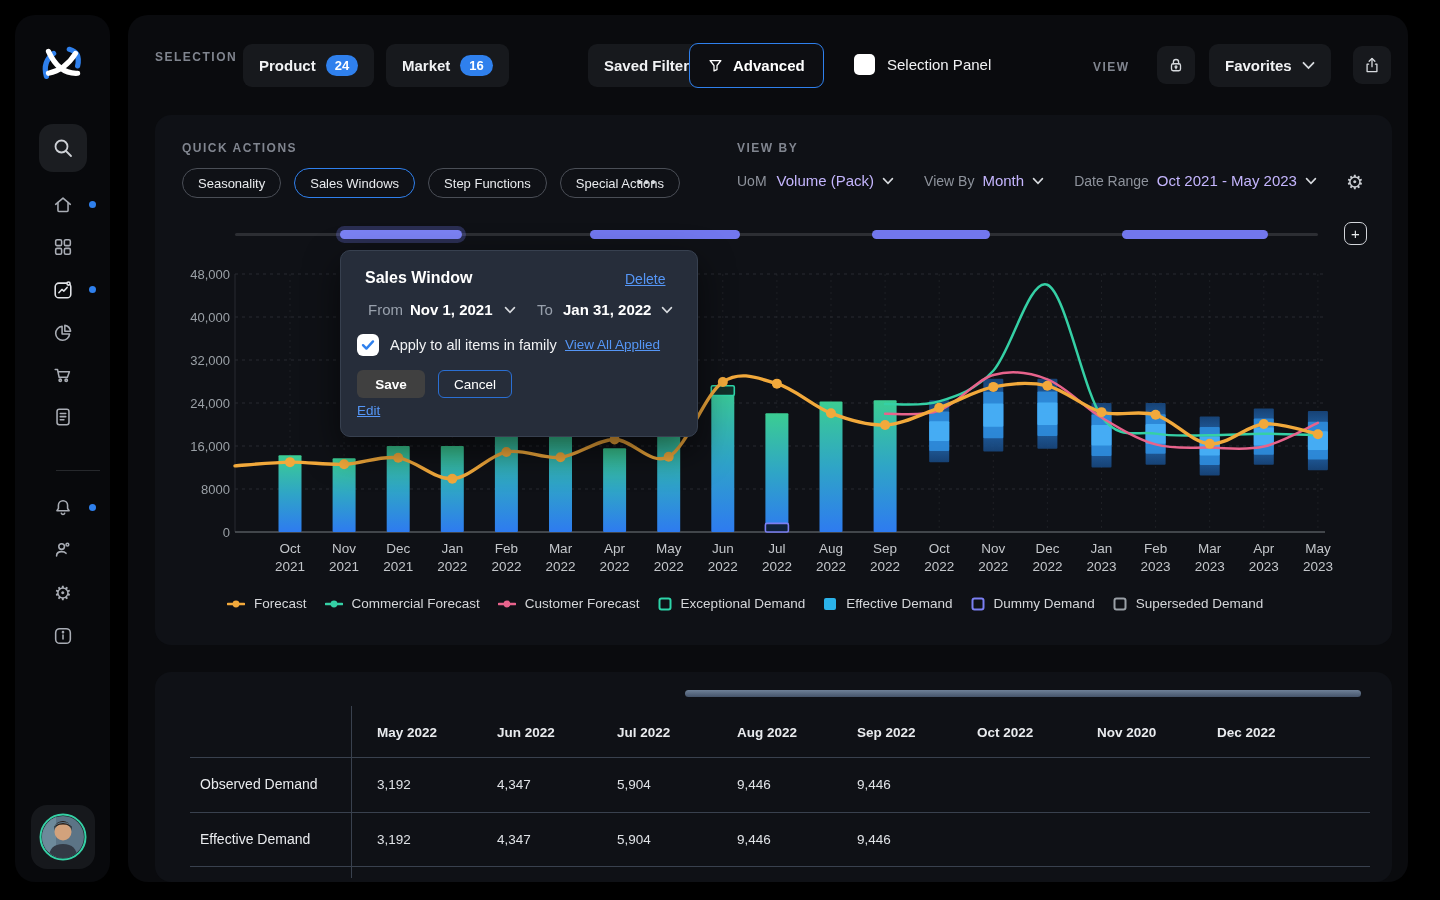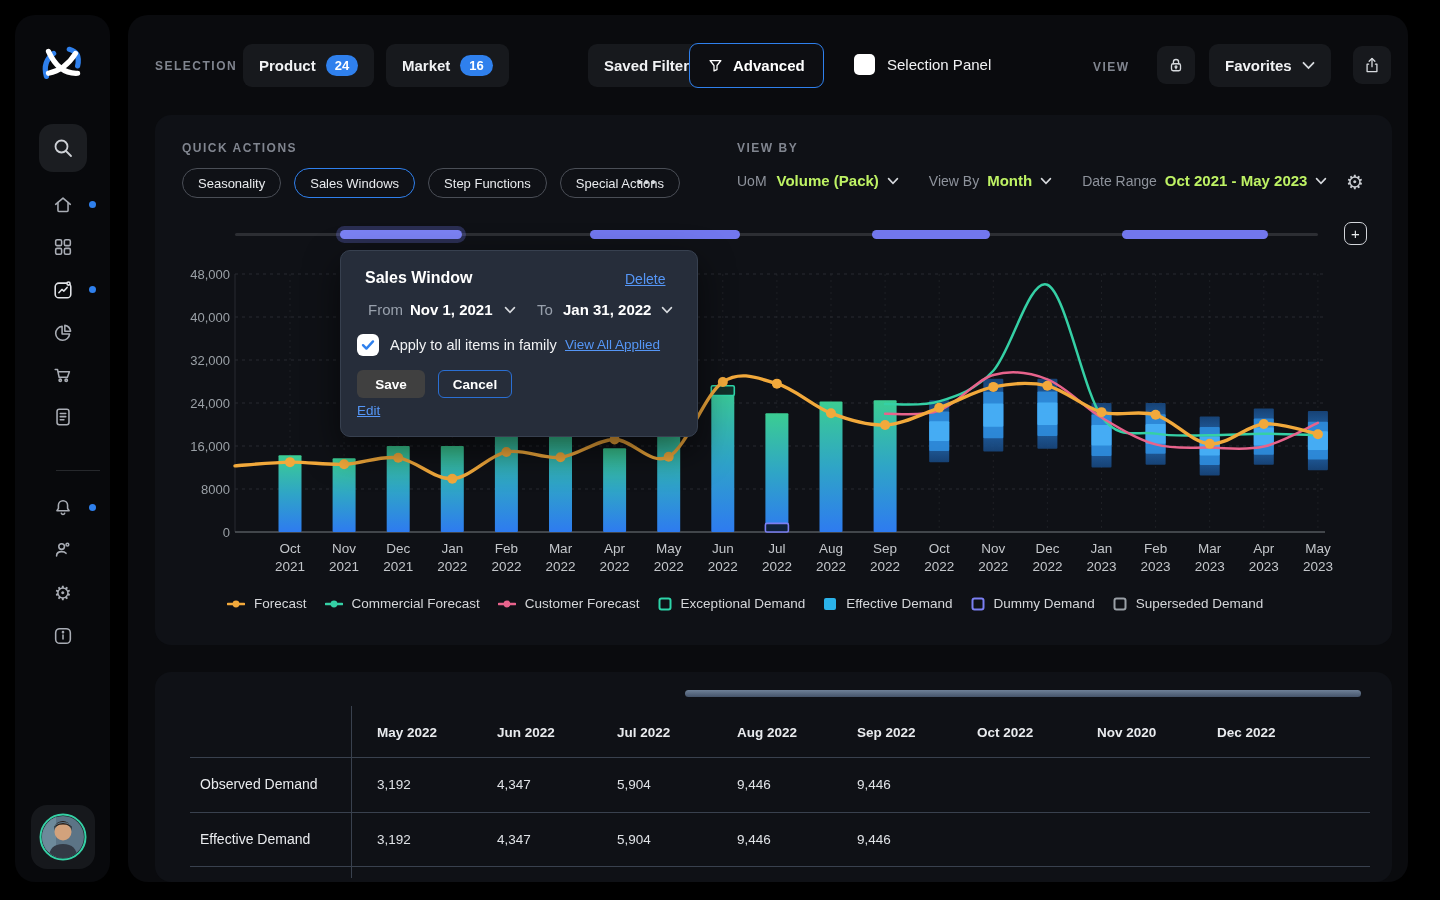--- a/index.html
+++ b/index.html
@@ -35,21 +35,21 @@
   .checkbox { width:21px; height:21px; background:#fff; border-radius:5px; border:none; }
   .white-15 { color:#f1f2f4; font-size:15px; }
 
   
   .chip { height:30px; border:1px solid #4a4e56; background:transparent; border-radius:16px;
     color:#e8eaed; font-family:inherit; font-size:13px; padding:0 15px; cursor:pointer; }
   .chip.active { border:1.5px solid #2F80ED; }
   .chips-row { display:flex; gap:13px; align-items:center; }
   .ctrl-row { display:flex; align-items:center; gap:8px; }
   .ctrl-label { color:#8e939c; font-size:14px; }
-  .ctrl-value { color:#bef264; font-size:15px; font-weight:700; }
+  .ctrl-value { color:#c4b5fd; font-size:15px; font-weight:400; }
   .gear { color:#c9ccd1; font-size:20px; line-height:20px; cursor:pointer; }
 
   
   .timeline-track { height:10px; cursor:pointer; }
   .timeline-line { position:absolute; left:0; right:0; top:3.5px; height:3px; background:#2c2e33; border-radius:2px; }
   .tl-seg { position:absolute; top:0.5px; height:9px; border-radius:5px; background:#7277EE; cursor:pointer; }
   .tl-seg.selected { background:#7b82f4; box-shadow:0 0 0 4px rgba(114,122,240,0.28); }
   .plus-btn { width:23px; height:23px; border:1.5px solid #d2d5da; border-radius:7px; background:transparent;
     color:#e8eaec; font-size:15px; line-height:1; display:flex; align-items:center; justify-content:center; cursor:pointer; }
 
@@ -61,21 +61,21 @@
   .popup { left:340px; top:250px; width:358px; height:187px; background:#262d3a; border:1px solid #37404f;
     border-radius:10px; box-shadow:0 14px 34px rgba(0,0,0,0.55); z-index:10; }
   .popup .title { color:#fff; font-size:16px; font-weight:700; }
   .link { color:#5596F6; font-size:14px; text-decoration:underline; cursor:pointer; }
   .pop-label { color:#98a0ac; font-size:15px; }
   .pop-value { color:#fff; font-size:15px; font-weight:700; }
   .pop-check { width:22px; height:22px; background:#fff; border-radius:6px; display:flex; align-items:center; justify-content:center; }
   .save-btn { width:68px; height:28px; background:#404040; color:#fff; border:none; border-radius:6px;
     font-family:inherit; font-size:13.5px; font-weight:700; cursor:pointer; }
   .cancel-btn { width:74px; height:28px; background:transparent; color:#fff; border:1.5px solid #2a6fd4; border-radius:6px;
-    font-family:inherit; font-size:13.5px; font-weight:700; cursor:pointer; }
+    font-family:inherit; font-size:13.5px; font-weight:400; cursor:pointer; }
 
   
   .tbl-grid { display:grid; grid-template-columns:196px repeat(8,120px); align-items:center; }
   .tbl-head-cell { color:#e9ebee; font-size:13.5px; font-weight:600; padding-left:26px; white-space:nowrap; }
   .tbl-cell { color:#dfe2e6; font-size:13.5px; padding-left:26px; white-space:nowrap; }
   .tbl-rowlabel { color:#e9ebee; font-size:14px; padding-left:45px; white-space:nowrap; }
   .h-line { height:1px; background:#39414e; }
   .v-line { width:1px; background:#39414e; }
   .scroll-thumb { height:7px; border-radius:4px; background:linear-gradient(180deg,#6e8097,#45546a); cursor:grab; }
 
@@ -217,21 +217,21 @@
           <path d="M16 19 Q16 10 25 10 Q34 10 34 19 L34 15 Q30 9 25 9 Q19 9 16 15 Z" fill="#241d18"></path>
           <path d="M16.5 18 Q16 11.5 25 11 Q34 11.5 33.5 18 Q33 12.5 25 12.5 Q17 12.5 16.5 18 Z" fill="#241d18"></path>
           <path d="M11 46 Q11 32 25 32 Q39 32 39 46 Z" fill="#333a45"></path>
         </g>
       </svg>
     </div>
   </div>
 
   <div class="abs main-bg"></div>
 
-  <div class="abs tiny-label" style="left:155px; top:59px;">SELECTION</div>
+  <div class="abs tiny-label" style="left:155px; top:50px;">SELECTION</div>
 
   <button class="abs bar-btn" style="left:243px; top:44px;">
     <span>Product</span>
     <span class="badge">24</span>
   </button>
 
   <button class="abs bar-btn" style="left:386px; top:44px;">
     <span>Market</span>
     <span class="badge">16</span>
   </button>

